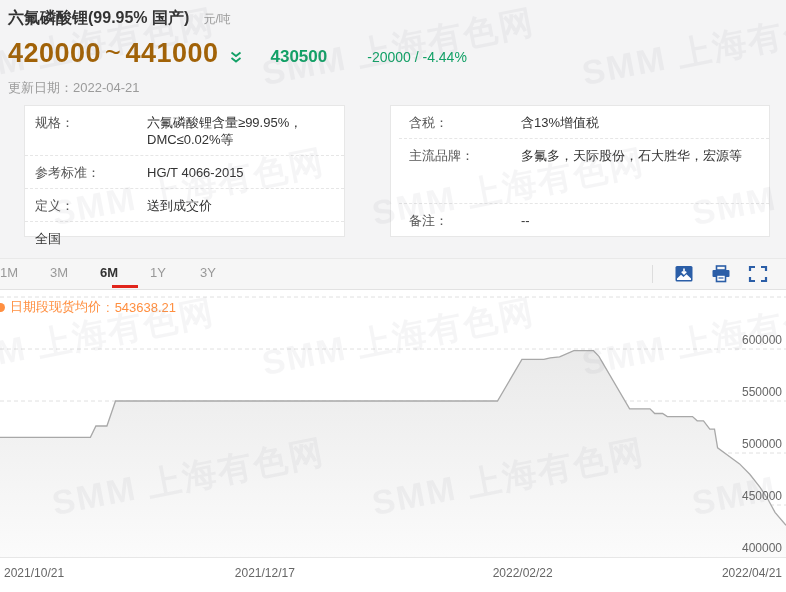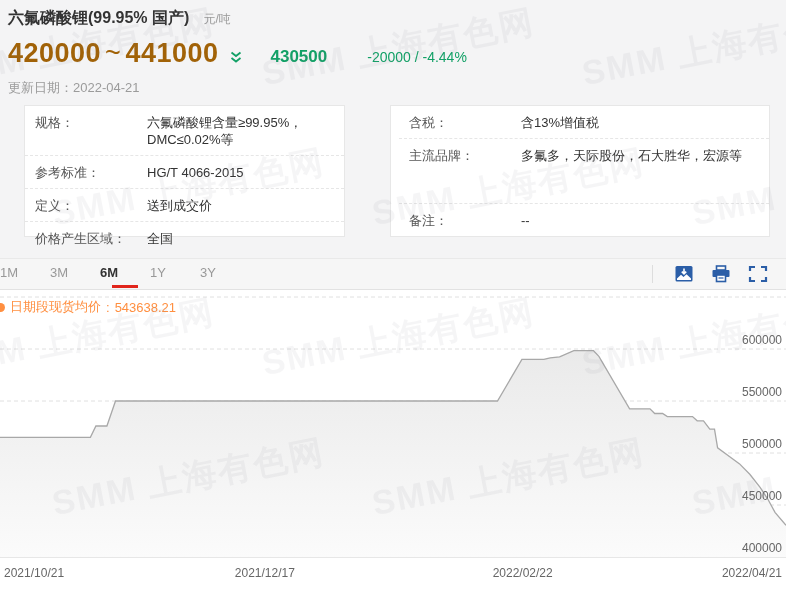--- a/index.html
+++ b/index.html
@@ -85,21 +85,20 @@
     </div>
     <div class="row">
       <span class="lbl">参考标准：</span>
       <span class="val">HG/T 4066-2015</span>
     </div>
     <div class="row">
       <span class="lbl">定义：</span>
       <span class="val">送到成交价</span>
     </div>
     <div class="row">
-      <span class="lbl">价格产生区域：</span>
       <span class="val">全国</span>
     </div>
   </div>
 
   <div class="card card-right">
     <div class="row">
       <span class="lbl">含税：</span>
       <span class="val">含13%增值税</span>
     </div>
     <div class="row tall">

